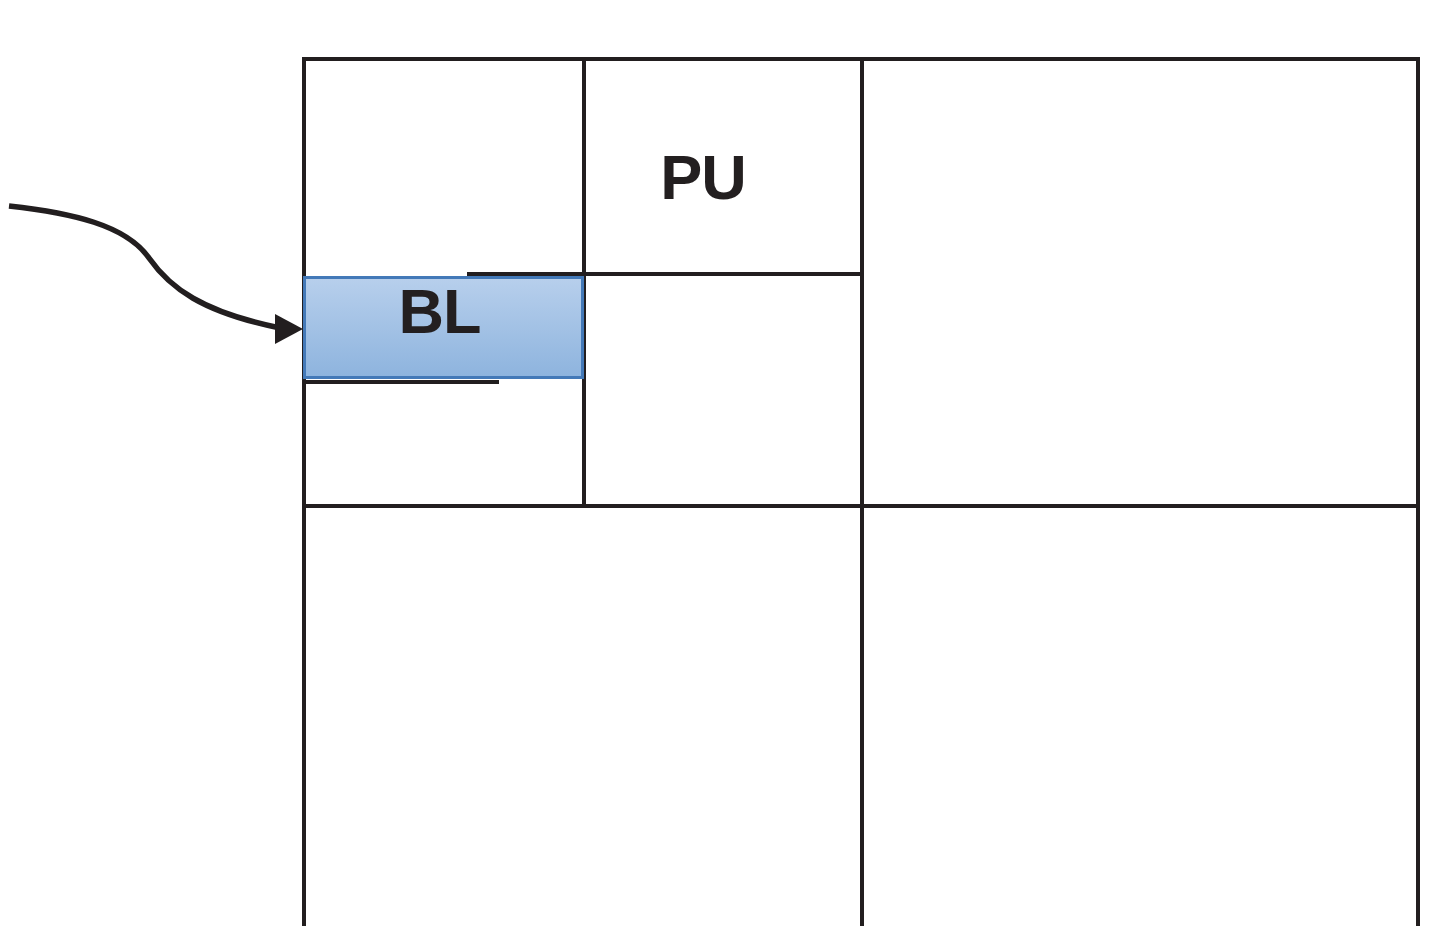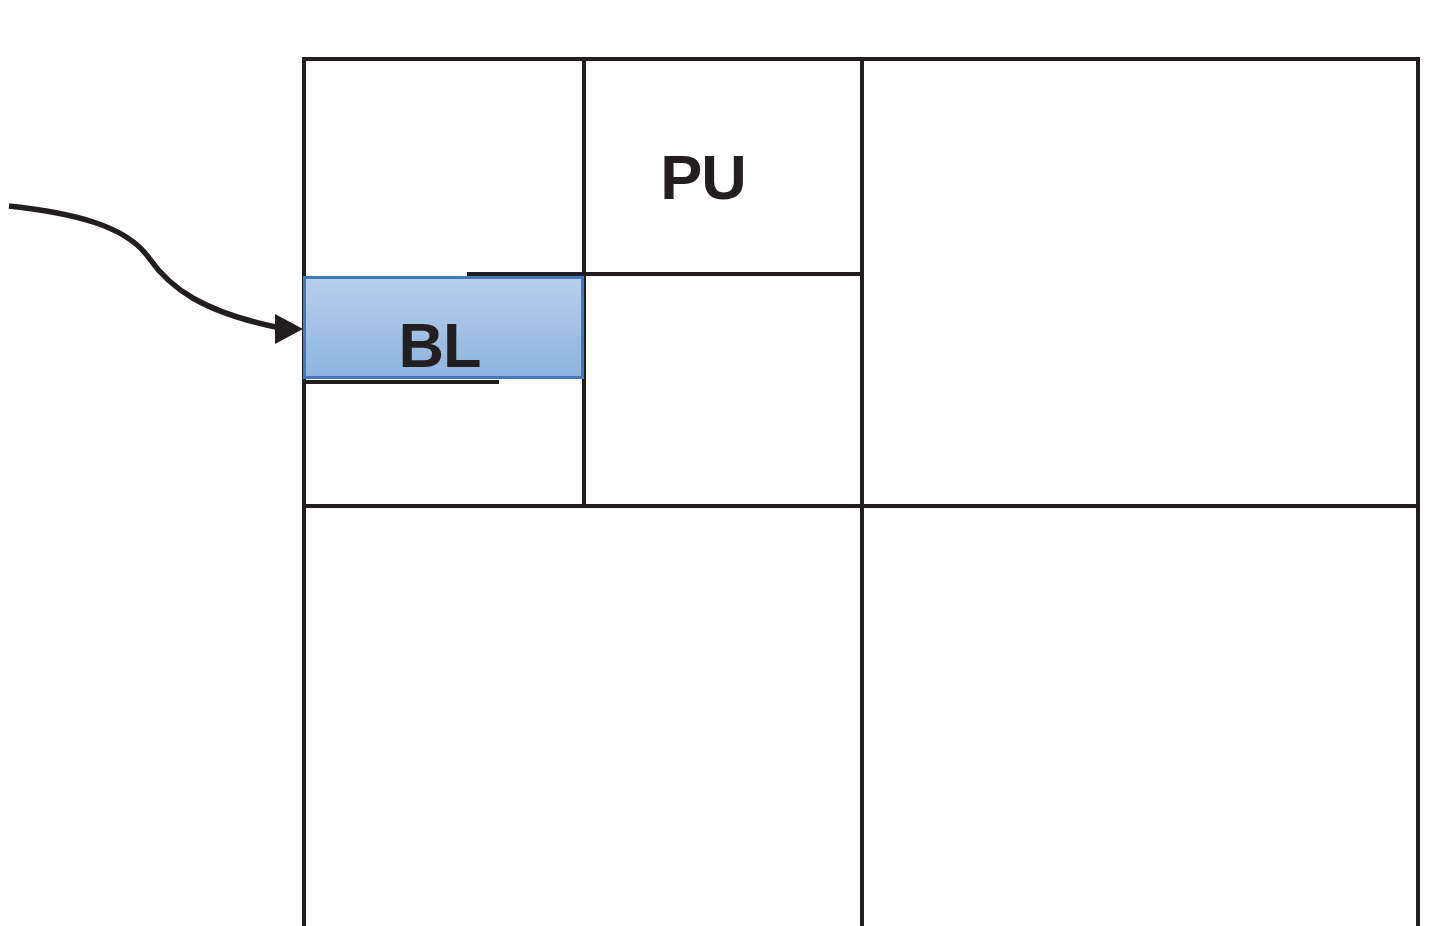--- a/index.html
+++ b/index.html
@@ -37,21 +37,21 @@
   .h-pu{left:467px;top:228px;width:397px;height:4px;}
   
   .h-bl{left:303px;top:336px;width:196px;height:4px;}
 
   .bl-block{
     position:absolute;
     left:303px;top:232px;width:281px;height:103px;
     box-sizing:border-box;
     border:3px solid var(--bl-border);
     background:linear-gradient(180deg, var(--bl-fill-top) 0%, var(--bl-fill-bottom) 100%);
-    display:flex;align-items:flex-end;justify-content:center;
+    display:flex;align-items:flex-start;justify-content:center;
   }
   .bl-block .label{
     transform:translate(-4px,1px);
   }
   .pu-cell{
     position:absolute;
     left:586px;top:17px;width:274px;height:211px;
     display:flex;align-items:center;justify-content:center;
   }
   .pu-cell .label{

